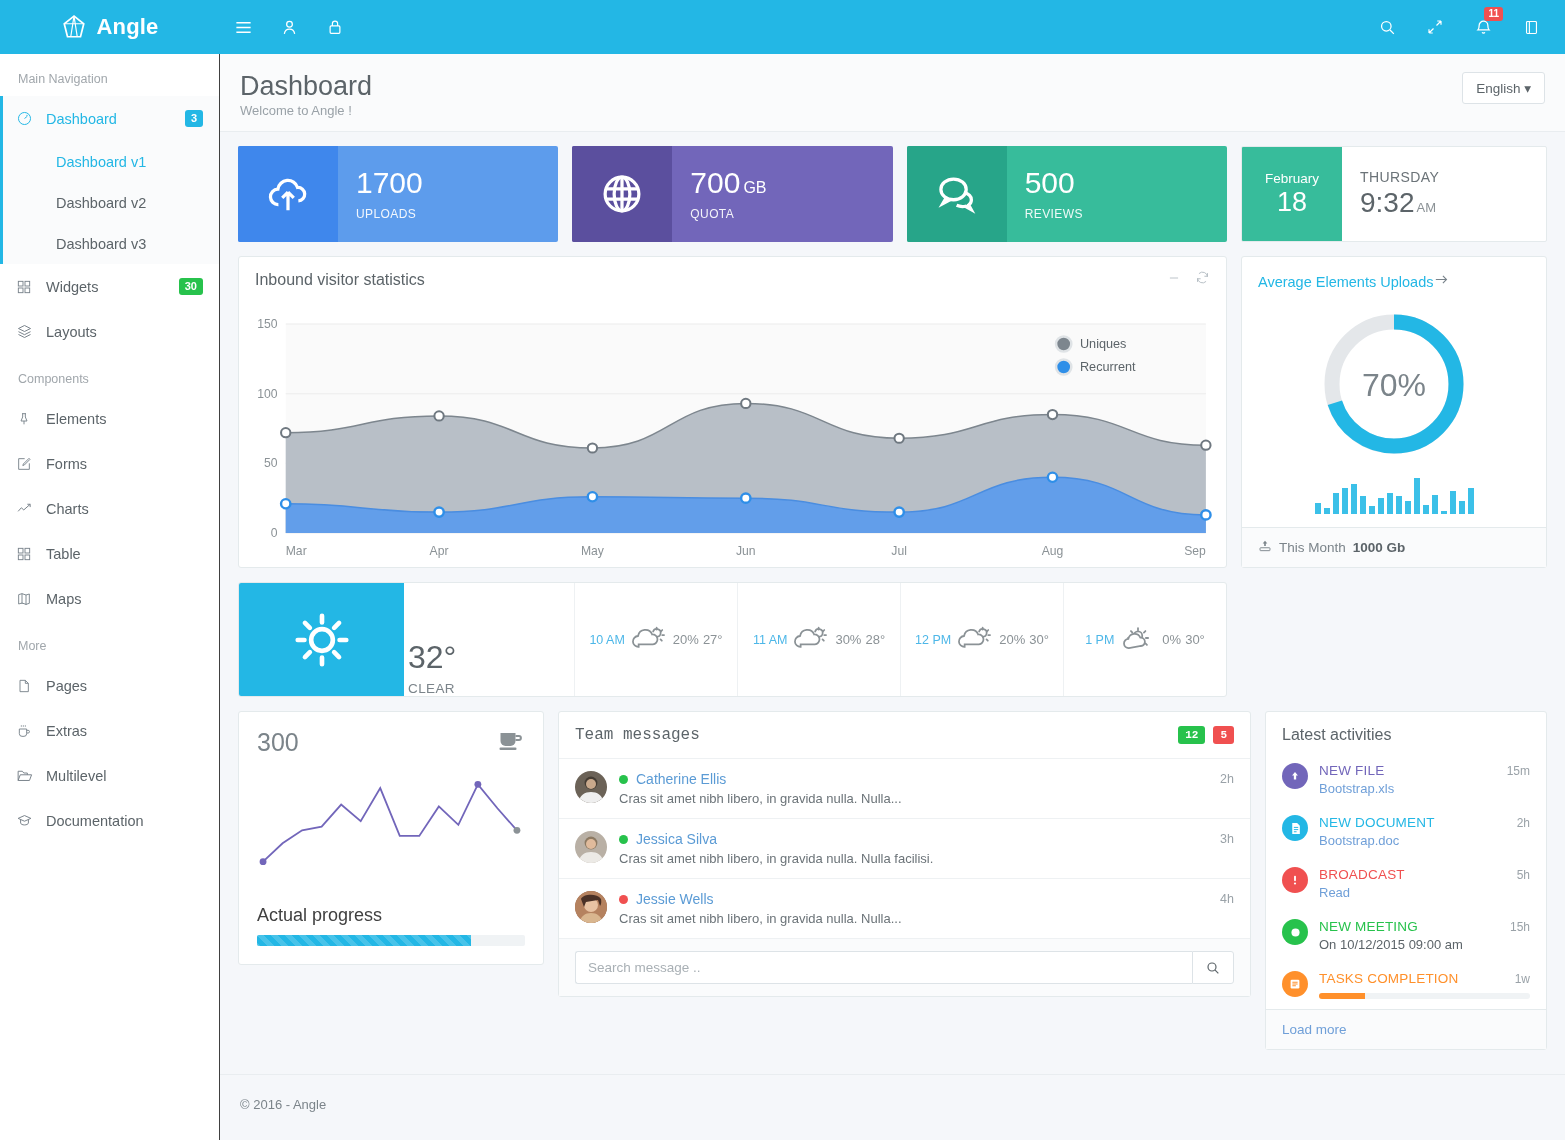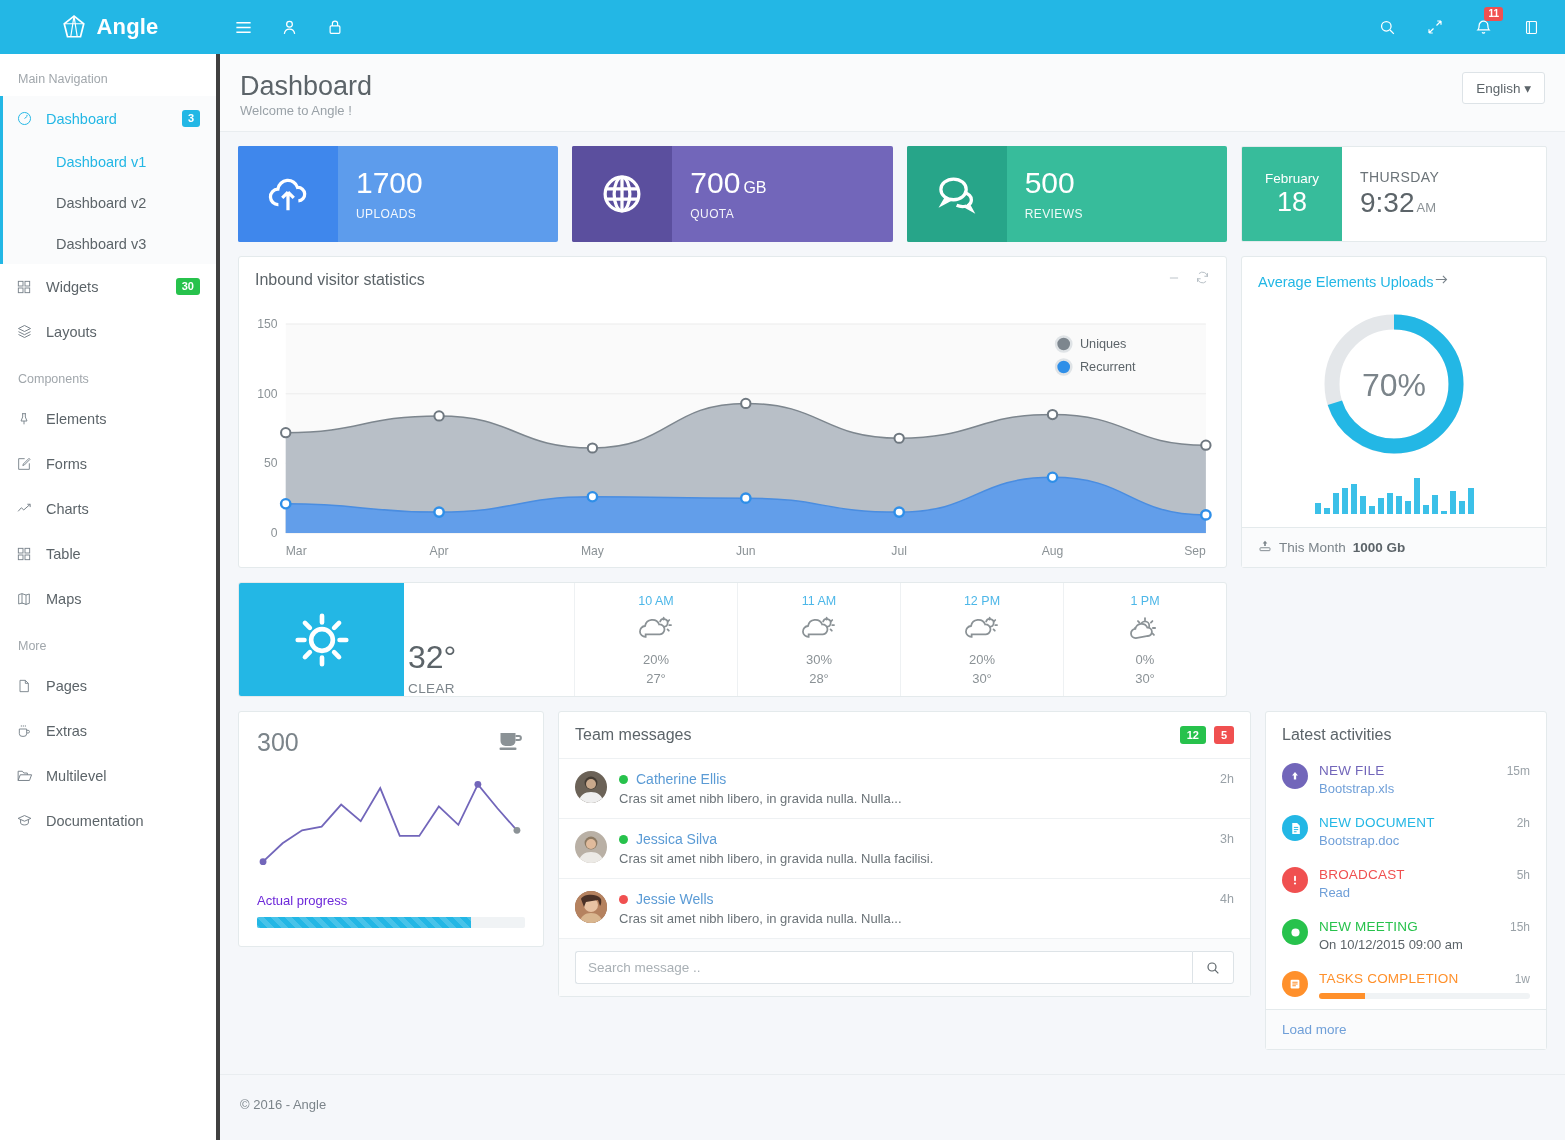--- a/index.html
+++ b/index.html
@@ -21,21 +21,21 @@
     justify-content:center; cursor:pointer; }
   .tb-btn svg { stroke:#fff; fill:none; stroke-width:1.6; }
   .tb-right { margin-left:auto; display:flex; align-items:center;
     padding-right:10px; }
   .tb-right .tb-btn { width:48px; position:relative; }
   .badge-notif { position:absolute; top:7px; right:4px; background:#f05050;
     color:#fff; font-size:10px; font-weight:bold; border-radius:3px;
     padding:1px 4px 2px; line-height:1.1; }
   
   .sidebar { position:absolute; top:54px; left:0; width:220px;
-    height:1086px; background:#fff; border-right:4px solid #404040; z-index:10; }
+    height:1086px; background:#fff; border-right:1px solid #404040; z-index:10; }
   .nav-heading { padding:18px 18px 10px; font-size:12.5px; color:#a1a7ac;
     font-weight:normal; }
   .nav-item { display:flex; align-items:center; height:45px; padding:0 16px;
     font-size:14.5px; color:#5c6469; cursor:pointer; position:relative; }
   .nav-item .ico { width:30px; display:flex; align-items:center; }
   .nav-item .ico svg { stroke:#79838b; fill:none; stroke-width:1.4; }
   .nav-item.active { color:#23b7e5; background:#fafbfc; }
   .nav-item.active::before { content:""; position:absolute; left:0; top:0;
     bottom:0; width:3px; background:#23b7e5; }
   .nav-item.active .ico svg { stroke:#23b7e5; }
@@ -107,38 +107,38 @@
   .donut-ft b { color:#5c6469; font-weight:bold; }
   
   .weather { flex:1; display:flex; height:115px; overflow:hidden; }
   .w-now { width:165px; background:#23b7e5; display:flex; align-items:center;
     justify-content:center; }
   .w-temp { width:170px; display:flex; flex-direction:column;
     justify-content:flex-end; padding-left:4px; }
   .w-temp-n { font-size:32px; color:#5c6469; }
   .w-temp-l { font-size:13.5px; color:#7b848a; margin-top:5px; letter-spacing:.4px; }
   .w-hour { flex:1; border-left:1px solid #eef1f3; display:flex;
-    flex-direction:column; align-items:center; justify-content:center; gap:4px; }
+    flex-direction:row; align-items:center; justify-content:center; gap:4px; }
   .w-h-t { font-size:12.5px; color:#4db7e8; }
   .w-h-p, .w-h-d { font-size:13px; color:#8b9296; }
   
   .c300 { width:306px; padding:16px 18px 18px; }
   .c300-top { display:flex; align-items:flex-start; }
   .c300-n { font-size:25px; color:#7b848a; }
   .c300-ico { margin-left:auto; }
-  .c300-lbl { font-size:13px; color:#6d28d9; margin-top:8px; }
+  .c300-lbl { font-size:18px; color:#404040; margin-top:20px; }
   .prog { height:11px; border-radius:2px; background:#f0f3f5; margin-top:9px;
     overflow:hidden; }
   .prog i { display:block; height:100%;
     background-image:linear-gradient(45deg,rgba(255,255,255,.17) 25%,transparent 25%,transparent 50%,rgba(255,255,255,.17) 50%,rgba(255,255,255,.17) 75%,transparent 75%,transparent);
     background-size:14px 14px; background-color:#23b7e5; }
   
   .tm { flex:1; display:flex; flex-direction:column; }
   .tm-hd { display:flex; align-items:center; padding:14px 16px;
-    font-size:16px; color:#5c6469; }
+    font-size:16px; color:#5c6469;font-family:Liberation Mono, monospace; }
   .tm-badges { margin-left:auto; display:flex; gap:8px; }
   .tm-badges span { font-size:11px; font-weight:bold; color:#fff;
     border-radius:3px; padding:3px 7px; line-height:1.1; }
   .msg { display:flex; gap:12px; padding:12px 16px;
     border-top:1px solid #eef1f3; }
   .av { width:32px; height:32px; border-radius:50%; flex:none;
     background:#cfd6da; overflow:hidden; position:relative; }
   .msg-body { flex:1; }
   .msg-top { display:flex; align-items:center; }
   .dot { width:9px; height:9px; border-radius:50%; margin-right:8px; flex:none; }

